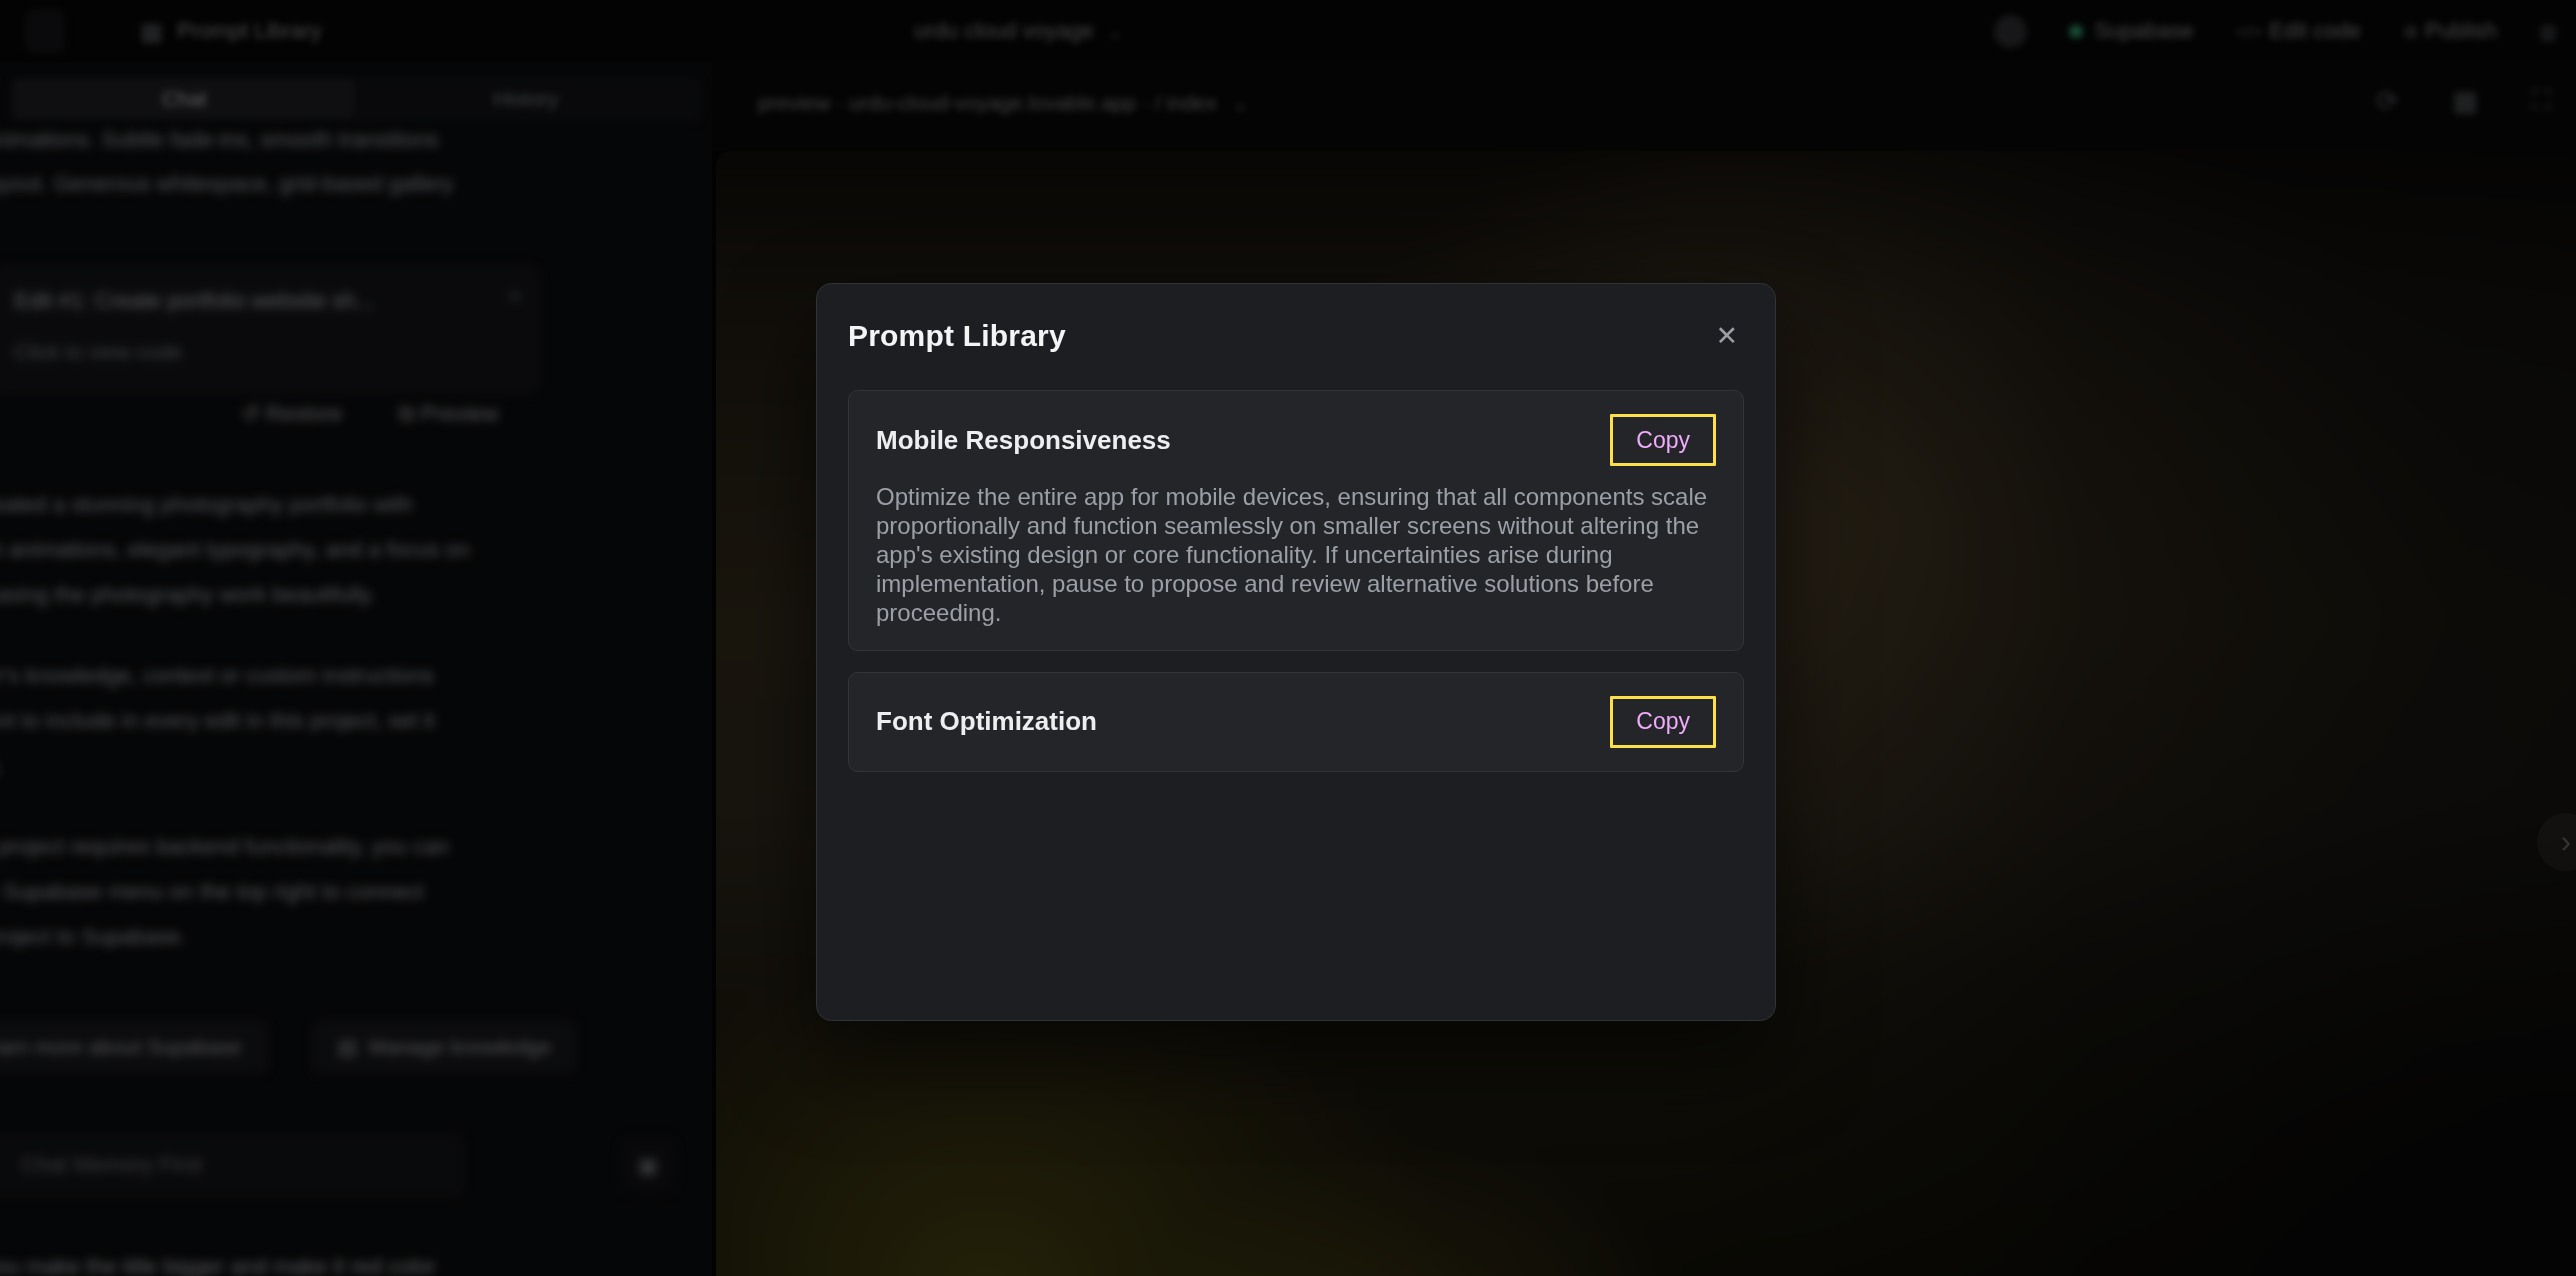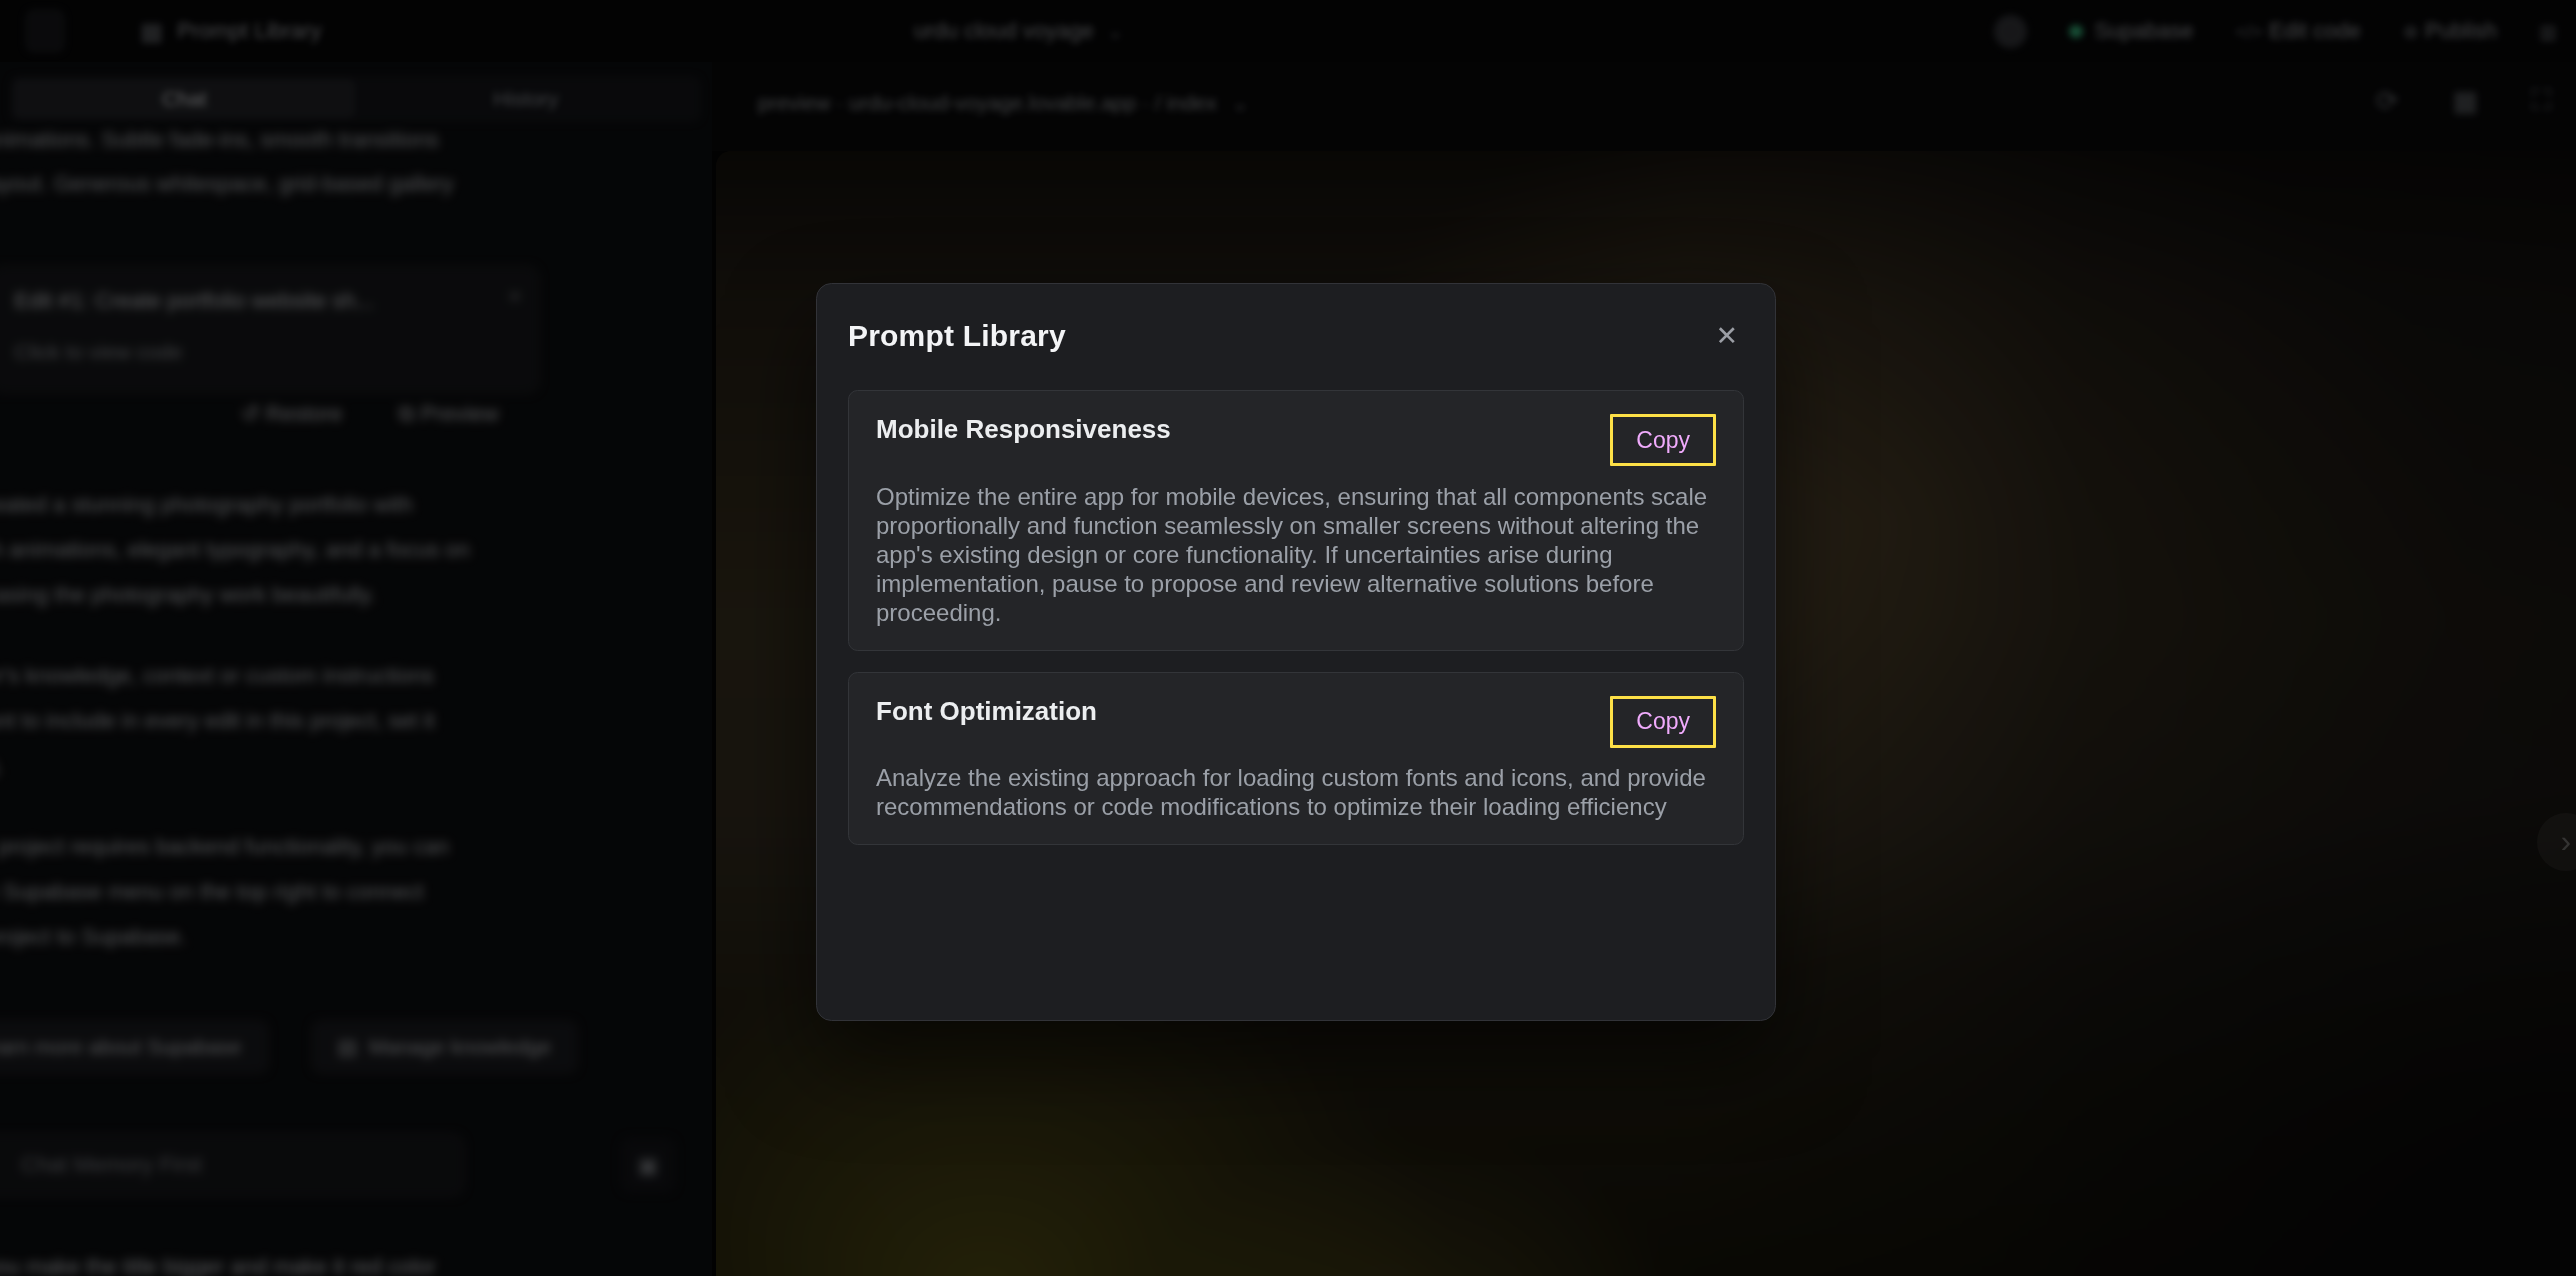--- a/index.html
+++ b/index.html
@@ -54,21 +54,21 @@
   
   #overlay{left:0;top:0;width:2576px;height:1276px;background:rgba(0,0,0,.55);z-index:5;}
   #modal{left:816px;top:283px;width:960px;height:738px;background:#1d1e21;border:1px solid #323338;border-radius:15.4px;box-shadow:0 39px 87px rgba(0,0,0,.6);z-index:10;box-sizing:border-box;padding:35px 31px;}
   .m-header{display:flex;align-items:flex-start;justify-content:space-between;height:44px;}
   .m-title{font-size:30px;font-weight:700;color:#f3f4f6;letter-spacing:0.2px;}
   .m-close{color:#9b9ea5;font-size:27px;line-height:27px;padding:3.9px 5.8px;cursor:pointer;}
   .m-search{margin-top:23px;width:100%;height:62px;box-sizing:border-box;background:#1a1b1e;border:1.9px solid #46484e;border-radius:9.6px;color:#cfd2d8;font-size:25px;padding:0 25px;outline:none;font-family:inherit;}
   .m-search::placeholder{color:#8e929a;}
   .m-list{margin-top:27px;height:470px;overflow:hidden;display:flex;flex-direction:column;gap:21px;}
   .p-card{background:#242528;border:1px solid #333539;border-radius:9.6px;padding:23px 27px;box-sizing:border-box;flex:none;}
-  .p-head{display:flex;justify-content:space-between;}
+  .p-head{display:flex;align-items:center;justify-content:space-between;}
   .p-title{font-size:26px;font-weight:700;color:#eceef0;}
   .copy-btn{background:transparent;border:3px solid #fde047;border-radius:1px;color:#f0abfc;font-size:23px;padding:9.6px 23px;cursor:pointer;font-family:inherit;}
   .p-desc{margin-top:15.4px;font-size:24px;line-height:29px;color:#9ba0a8;}
 </style>
 </head>
 <body>
 
 <div id="topbar" class="abs">
   <div class="topbar-inner">
     <div class="logo-box"></div>
@@ -176,18 +176,17 @@
         <div class="p-title">Mobile Responsiveness</div>
         <button class="copy-btn">Copy</button>
       </div>
       <div class="p-desc">Optimize the entire app for mobile devices, ensuring that all components scale proportionally and function seamlessly on smaller screens without altering the app's existing design or core functionality. If uncertainties arise during implementation, pause to propose and review alternative solutions before proceeding.</div>
     </div>
     <div class="p-card">
       <div class="p-head">
         <div class="p-title">Font Optimization</div>
         <button class="copy-btn">Copy</button>
       </div>
-      <div class="p-desc">Analyze the existing approach for loading custom fonts and icons, and provide recommendations or code modifications to optimize their loading efficiency</div>
     </div>
 
   </div>
 </div>
 
 
 </body></html>

